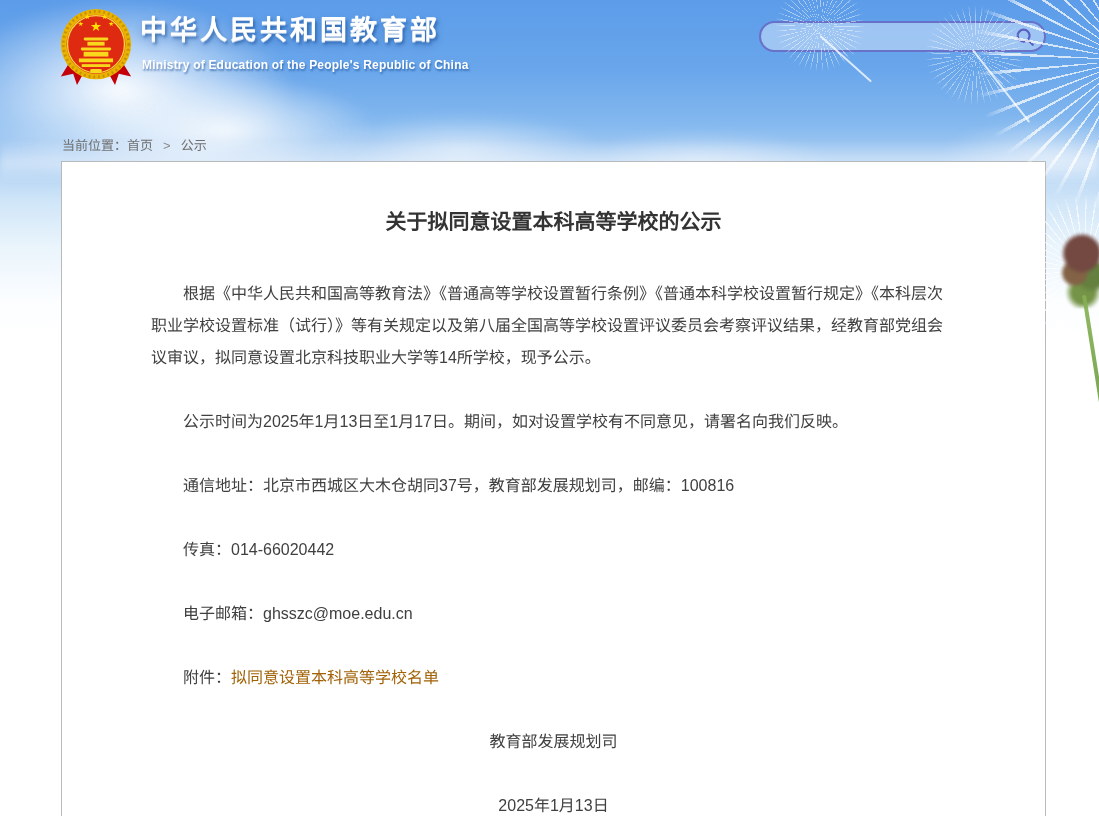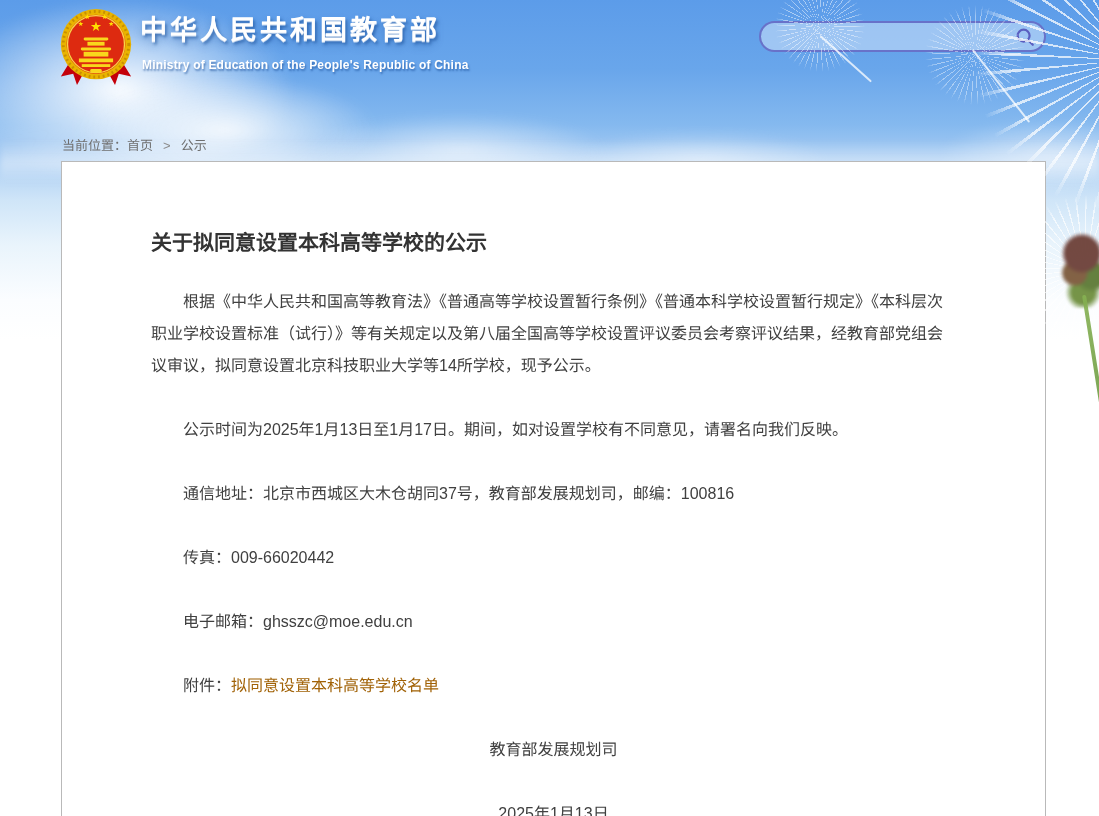--- a/index.html
+++ b/index.html
@@ -107,28 +107,28 @@
   .breadcrumb .sep { margin: 0 10px; color: #8a8a8a; }
 
   
   .card {
     position: absolute; left: 61px; top: 161px; z-index: 5;
     width: 985px; height: 720px;
     background: #ffffff; border: 1px solid #b9b9b9;
     padding: 0 89px;
   }
   .doc-title {
-    margin: 67px 0 0; font-size: 21px; line-height: 28px;
-    font-weight: bold; color: #333333; 
+    margin: 46px 0 0; font-size: 21px; line-height: 28px;
+    font-weight: bold; color: #333333; text-align: center;
   }
   .card p {
     font-size: 16px; line-height: 32px; color: #404040;
     margin: 32px 0; text-indent: 2em;
   }
-  .card p.first { margin-top: 29px; }
+  .card p.first { margin-top: 42px; }
   .card p.align-right { text-align: center; text-indent: 0; }
   .card a.attachment-link { color: #a16207; text-decoration: none; cursor: pointer; }
 </style>
 </head>
 <body>
 
 <div class="page">
 
   <div class="cloud c1"></div>
   <div class="cloud c2"></div>
@@ -194,21 +194,21 @@
   <div class="breadcrumb">
     <span>当前位置：</span><a>首页</a><span class="sep">&gt;</span><a>公示</a>
   </div>
 
   <div class="card">
     <h1 class="doc-title">关于拟同意设置本科高等学校的公示</h1>
 
     <p class="first">根据《中华人民共和国高等教育法》《普通高等学校设置暂行条例》《普通本科学校设置暂行规定》《本科层次职业学校设置标准（试行）》等有关规定以及第八届全国高等学校设置评议委员会考察评议结果，经教育部党组会议审议，拟同意设置北京科技职业大学等14所学校，现予公示。</p>
     <p>公示时间为2025年1月13日至1月17日。期间，如对设置学校有不同意见，请署名向我们反映。</p>
     <p>通信地址：北京市西城区大木仓胡同37号，教育部发展规划司，邮编：100816</p>
-    <p>传真：009-66020442</p>
+    <p>传真：014-66020442</p>
     <p>电子邮箱：ghsszc@moe.edu.cn</p>
 
     <p><span>附件：</span><a class="attachment-link">拟同意设置本科高等学校名单</a></p>
 
     <p class="align-right">教育部发展规划司</p>
     <p class="align-right">2025年1月13日</p>
   </div>
 
 </div>
 

